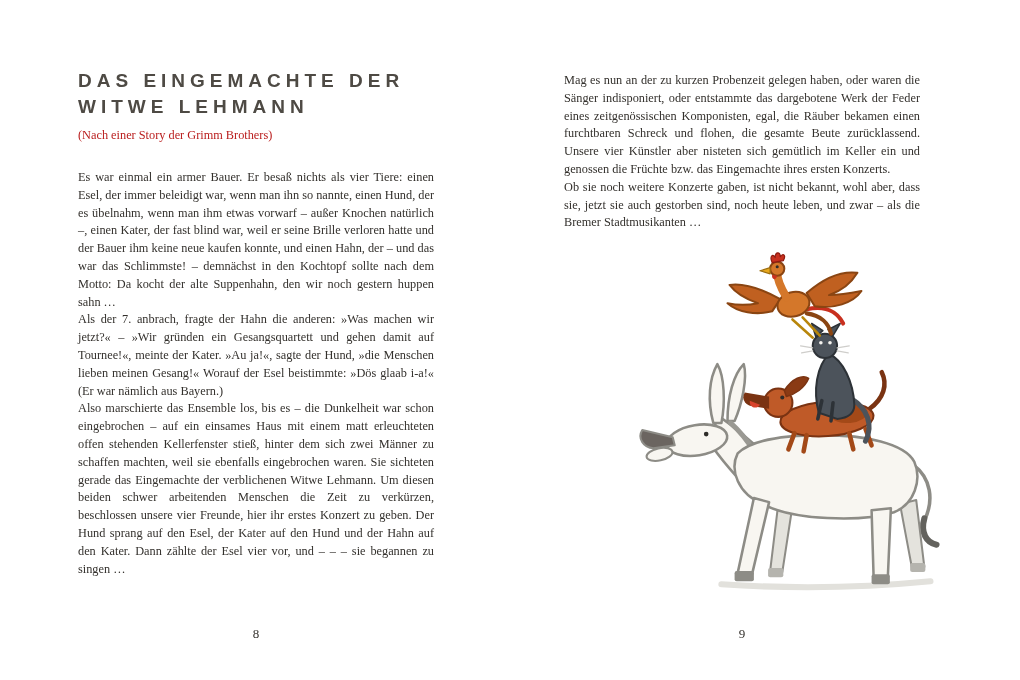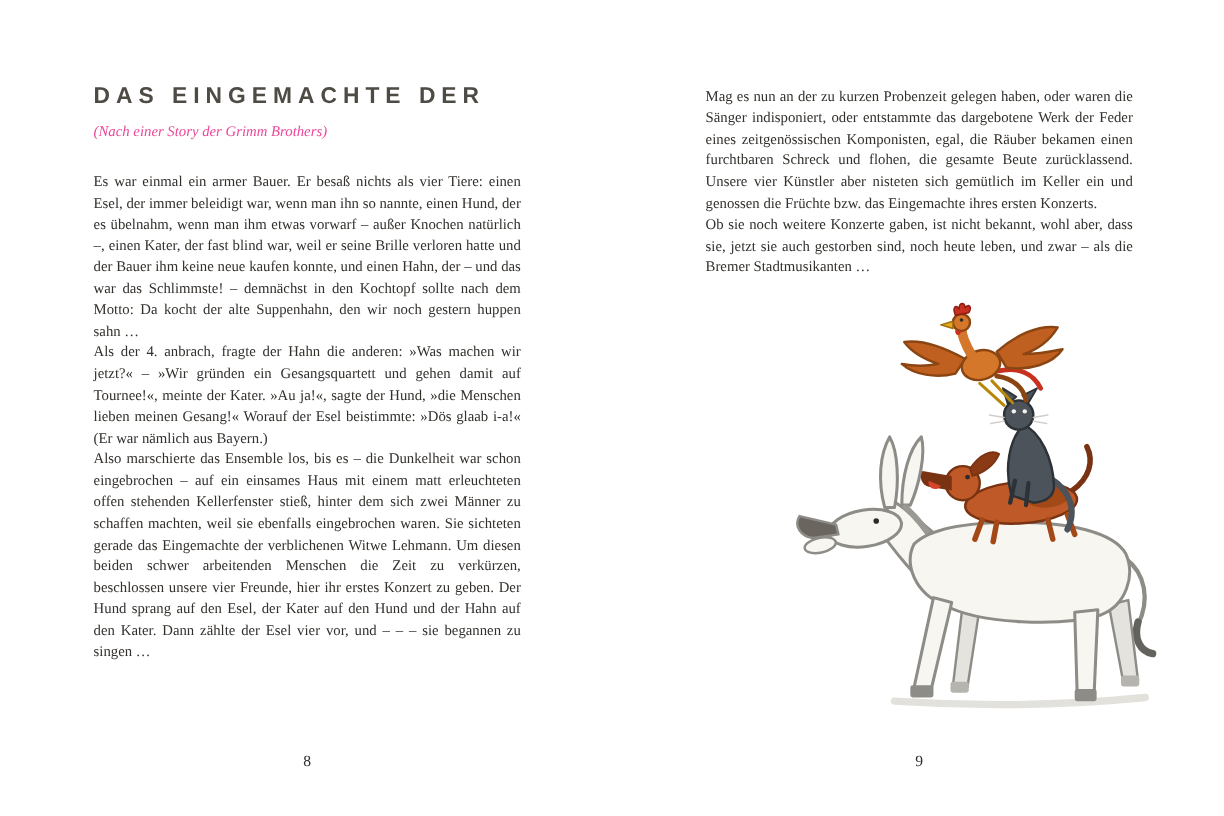--- a/index.html
+++ b/index.html
@@ -3,31 +3,31 @@
 <meta charset="utf-8">
 <style>
   * { margin:0; padding:0; box-sizing:border-box; }
   html,body { background:#ffffff; }
   .spread {
     position:relative; width:1020px; height:680px; background:#ffffff;
     font-family:"Liberation Serif", serif; color:#33302c; overflow:hidden;
   }
   .page { position:absolute; top:0; height:680px; }
   .page-left  { left:78px;  width:356px; }
-  .page-right { left:588px; width:356px; }
+  .page-right { left:564px; width:356px; }
 
   .chapter-title {
     margin-top:68px;
     font-family:"Liberation Sans", sans-serif;
     font-size:19px; font-weight:700; letter-spacing:5px;
     line-height:26px; color:#4e4a44;
   }
   .chapter-title .title-line { display:block; }
 
-  .subtitle { margin-top:8px; font-style:italic; font-size:12.3px; color:#ec4899; }
+  .subtitle { margin-top:8px; font-size:12.3px; color:#b91c1c; }
 
   .body-text {
     margin-top:26px; font-size:12.3px; line-height:17.8px;
     text-align:justify; hyphens:auto; -webkit-hyphens:auto;
   }
   .page-right .body-text { margin-top:72px; }
   .body-text p { margin:0; }
 
   .page-number {
     position:absolute; bottom:38px; left:0; width:100%;
@@ -38,26 +38,27 @@
   .illustration svg { display:block; width:100%; height:100%; }
 </style>
 </head>
 <body>
 
 <div class="spread">
 
   <section class="page page-left">
     <h1 class="chapter-title">
       <span class="title-line">DAS EINGEMACHTE DER</span>
+      <span class="title-line">WITWE LEHMANN</span>
     </h1>
     <p class="subtitle">(Nach einer Story der Grimm Brothers)</p>
 
     <div class="body-text">
       <p>Es war einmal ein armer Bauer. Er besaß nichts als vier Tiere: einen Esel, der immer beleidigt war, wenn man ihn so nannte, einen Hund, der es übelnahm, wenn man ihm etwas vorwarf – außer Knochen natürlich –, einen Kater, der fast blind war, weil er seine Brille verloren hatte und der Bauer ihm keine neue kaufen konnte, und einen Hahn, der – und das war das Schlimmste! – demnächst in den Kochtopf sollte nach dem Motto: Da kocht der alte Suppenhahn, den wir noch gestern huppen sahn …</p>
-      <p>Als der 4. anbrach, fragte der Hahn die anderen: »Was machen wir jetzt?« – »Wir gründen ein Gesangsquartett und gehen damit auf Tournee!«, meinte der Kater. »Au ja!«, sagte der Hund, »die Menschen lieben meinen Gesang!« Worauf der Esel beistimmte: »Dös glaab i-a!« (Er war nämlich aus Bayern.)</p>
+      <p>Als der 7. anbrach, fragte der Hahn die anderen: »Was machen wir jetzt?« – »Wir gründen ein Gesangsquartett und gehen damit auf Tournee!«, meinte der Kater. »Au ja!«, sagte der Hund, »die Menschen lieben meinen Gesang!« Worauf der Esel beistimmte: »Dös glaab i-a!« (Er war nämlich aus Bayern.)</p>
       <p>Also marschierte das Ensemble los, bis es – die Dunkelheit war schon eingebrochen – auf ein einsames Haus mit einem matt erleuchteten offen stehenden Kellerfenster stieß, hinter dem sich zwei Männer zu schaffen machten, weil sie ebenfalls eingebrochen waren. Sie sichteten gerade das Eingemachte der verblichenen Witwe Lehmann. Um diesen beiden schwer arbeitenden Menschen die Zeit zu verkürzen, beschlossen unsere vier Freunde, hier ihr erstes Konzert zu geben. Der Hund sprang auf den Esel, der Kater auf den Hund und der Hahn auf den Kater. Dann zählte der Esel vier vor, und – – – sie begannen zu singen …</p>
     </div>
 
     <div class="page-number">8</div>
   </section>
 
   <section class="page page-right">
     <div class="body-text">
       <p>Mag es nun an der zu kurzen Probenzeit gelegen haben, oder waren die Sänger indisponiert, oder entstammte das dargebotene Werk der Feder eines zeitgenössischen Komponisten, egal, die Räuber bekamen einen furchtbaren Schreck und flohen, die gesamte Beute zurücklassend. Unsere vier Künstler aber nisteten sich gemütlich im Keller ein und genossen die Früchte bzw. das Eingemachte ihres ersten Konzerts.</p>
       <p>Ob sie noch weitere Konzerte gaben, ist nicht bekannt, wohl aber, dass sie, jetzt sie auch gestorben sind, noch heute leben, und zwar – als die Bremer Stadtmusikanten …</p>

